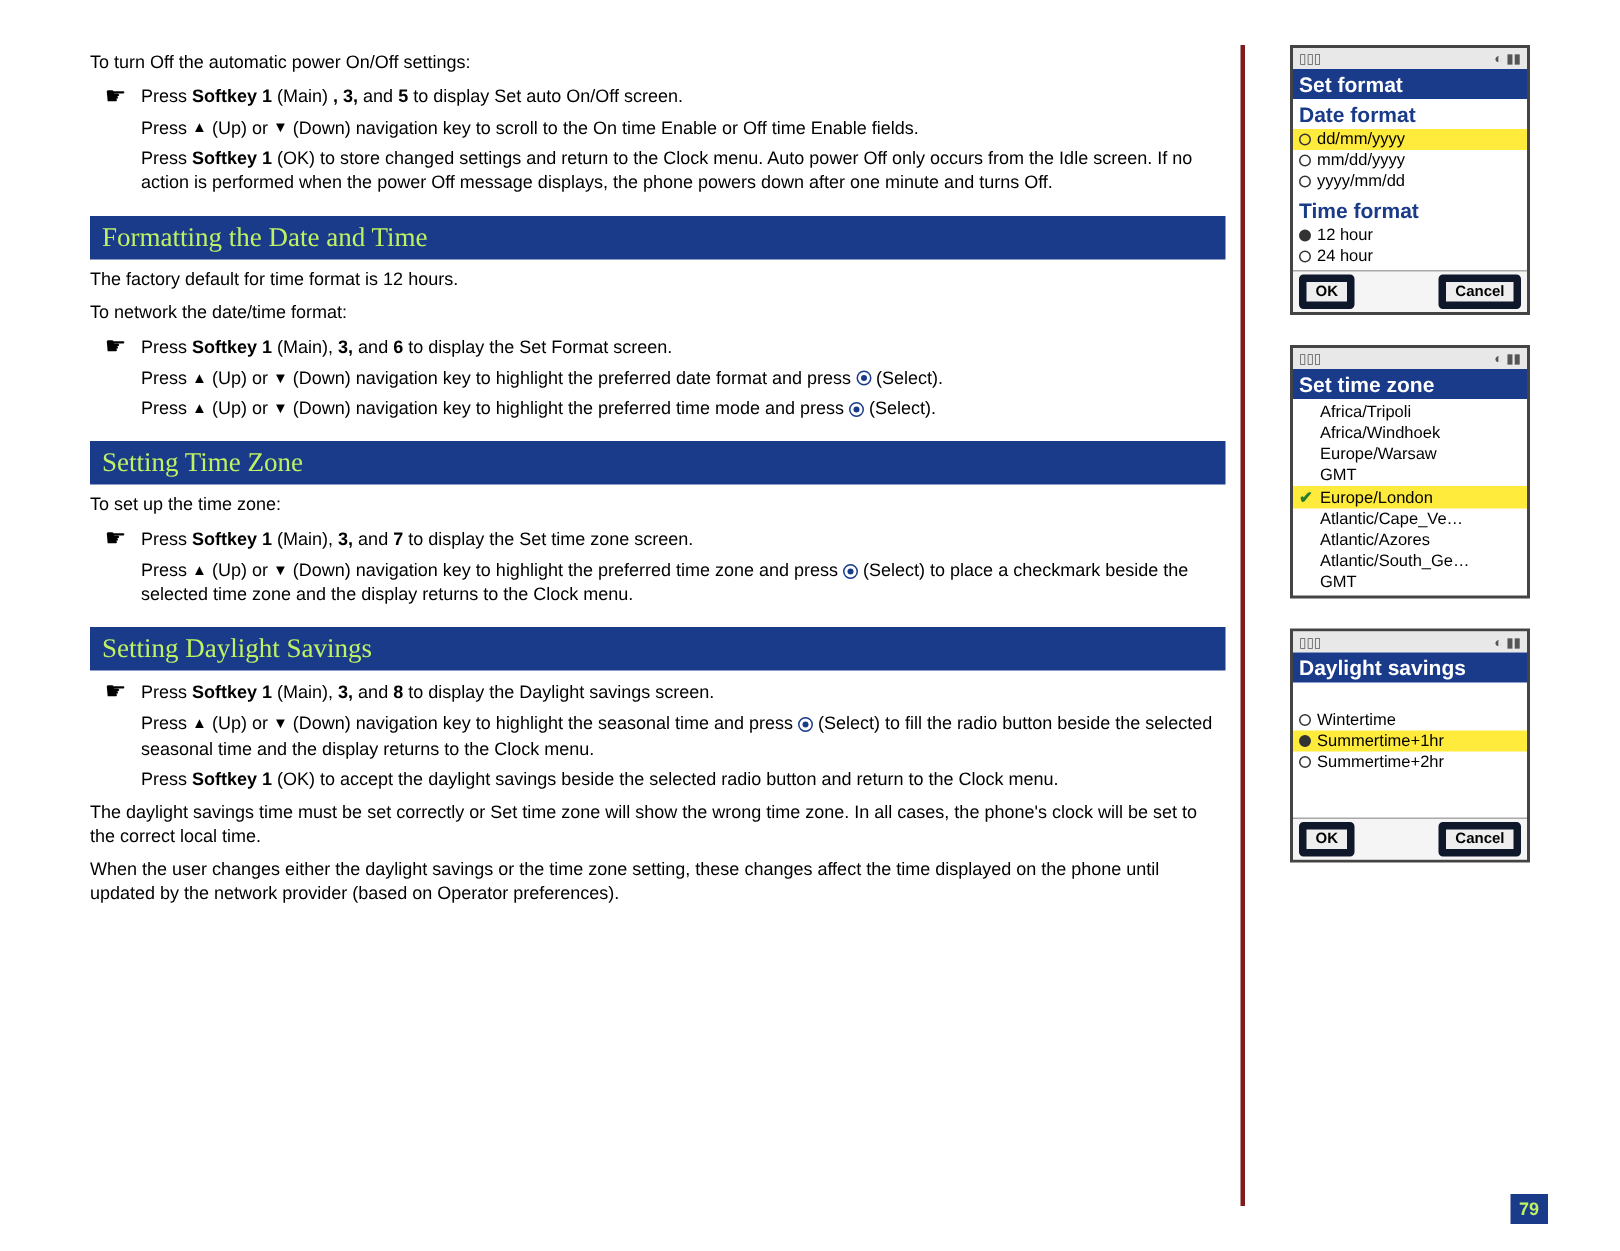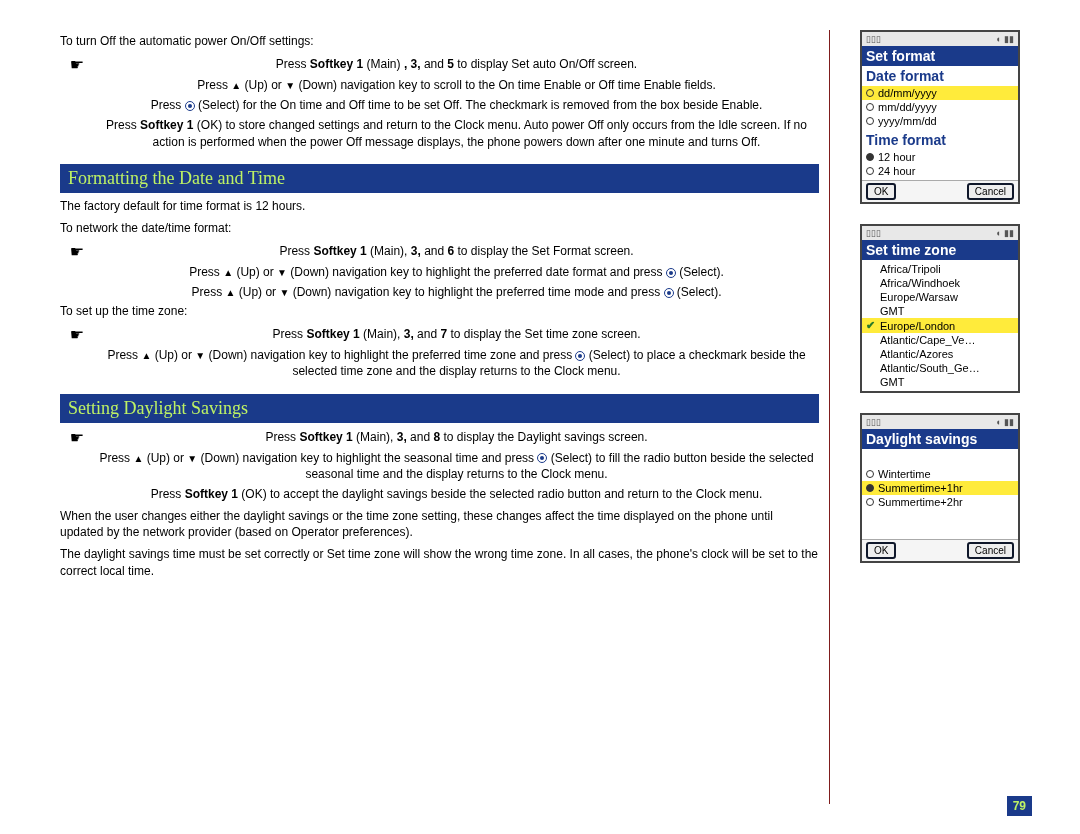--- a/index.html
+++ b/index.html
@@ -14,21 +14,21 @@
   }
   .page {
     display: flex;
     padding: 30px 50px 30px 60px;
     gap: 20px;
     height: 100%;
   }
   .main-col {
     flex: 1;
     padding-right: 10px;
-    border-right: 1px solid #7f1d1d;
+    border-right: 3px solid #7f1d1d;
   }
   .side-col {
     width: 180px;
     display: flex;
     flex-direction: column;
     gap: 20px;
     align-items: center;
   }
   .intro { margin: 4px 0 8px 0; font-size: 12px; }
   .step-list { margin-top: 4px; }
@@ -39,21 +39,21 @@
     line-height: 1.35;
   }
   .ptr {
     width: 34px;
     flex-shrink: 0;
     text-align: center;
     font-size: 16px;
     line-height: 1;
     padding-top: 1px;
   }
-  .step-text { flex: 1; text-align: center; }
+  .step-text { flex: 1; }
   .step-text b { font-weight: bold; }
   .tri { display:inline-block; font-size:10px; vertical-align:middle; }
   .dot {
     display:inline-block;
     width:10px; height:10px;
     border:1.5px solid #1a3a8a;
     border-radius:50%;
     position:relative;
     vertical-align:middle;
   }
@@ -124,46 +124,43 @@
   }
   .radio.on { background:#333; }
   .check { width:10px; color:#2a7a2a; font-weight:bold; flex-shrink:0; }
   .ph-foot {
     display:flex; justify-content:space-between;
     border-top:1px solid #aaa;
     padding: 2px 4px;
     background:#f5f5f5;
   }
   .ph-soft {
-    border:2px solid #0f172a;
+    border:5px solid #0f172a;
     background:#eee;
     padding:1px 6px;
     border-radius:3px;
     font-size:10px;
+    font-weight:bold;
   }
 </style>
 </head>
 <body>
 
 <div class="page">
   <div class="main-col">
 
     <div class="intro">To turn Off the automatic power On/Off settings:</div>
     <div class="step-list">
         <div class="step">
           <div class="ptr">☛</div>
           <div class="step-text">Press <b>Softkey 1</b> (Main) <b>, 3,</b> and <b>5</b> to display Set auto On/Off screen.</div>
         </div>
         <div class="step">
           <div class="ptr"></div>
           <div class="step-text">Press <span class="tri">▲</span> (Up) or <span class="tri">▼</span> (Down) navigation key to scroll to the On time Enable or Off time Enable fields.</div>
-        </div>
-        <div class="step">
-          <div class="ptr"></div>
-          <div class="step-text">Press <span class="dot"></span> (Select) for the On time and Off time to be set Off. The checkmark is removed from the box beside Enable.</div>
         </div>
         <div class="step">
           <div class="ptr"></div>
           <div class="step-text">Press <b>Softkey 1</b> (OK) to store changed settings and return to the Clock menu. Auto power Off only occurs from the Idle screen. If no action is performed when the power Off message displays, the phone powers down after one minute and turns Off.</div>
         </div>
       </div>
 
     <div class="section-bar">Formatting the Date and Time</div>
     <div class="intro">The factory default for time format is 12 hours.</div>
     <div class="intro">To network the date/time format:</div>
@@ -175,20 +172,21 @@
         <div class="step">
           <div class="ptr"></div>
           <div class="step-text">Press <span class="tri">▲</span> (Up) or <span class="tri">▼</span> (Down) navigation key to highlight the preferred date format and press <span class="dot"></span> (Select).</div>
         </div>
         <div class="step">
           <div class="ptr"></div>
           <div class="step-text">Press <span class="tri">▲</span> (Up) or <span class="tri">▼</span> (Down) navigation key to highlight the preferred time mode and press <span class="dot"></span> (Select).</div>
         </div>
       </div>
 
+    <div class="section-bar">Setting Time Zone</div>
     <div class="intro">To set up the time zone:</div>
     <div class="step-list">
         <div class="step">
           <div class="ptr">☛</div>
           <div class="step-text">Press <b>Softkey 1</b> (Main), <b>3,</b> and <b>7</b> to display the Set time zone screen.</div>
         </div>
         <div class="step">
           <div class="ptr"></div>
           <div class="step-text">Press <span class="tri">▲</span> (Up) or <span class="tri">▼</span> (Down) navigation key to highlight the preferred time zone and press <span class="dot"></span> (Select) to place a checkmark beside the selected time zone and the display returns to the Clock menu.</div>
         </div>
@@ -202,22 +200,22 @@
         </div>
         <div class="step">
           <div class="ptr"></div>
           <div class="step-text">Press <span class="tri">▲</span> (Up) or <span class="tri">▼</span> (Down) navigation key to highlight the seasonal time and press <span class="dot"></span> (Select) to fill the radio button beside the  selected seasonal time and the display returns to the Clock menu.</div>
         </div>
         <div class="step">
           <div class="ptr"></div>
           <div class="step-text">Press <b>Softkey 1</b> (OK) to accept the daylight savings beside the selected radio button and return to the Clock menu.</div>
         </div>
       </div>
+    <div class="para">The daylight savings time must be set correctly or Set time zone will show the wrong time zone.  In all cases, the phone's clock will be set to the correct local time.</div>
     <div class="para">When the user changes either the daylight savings or the time zone setting, these changes affect the time displayed on the phone until updated by the network provider (based on Operator preferences).</div>
-    <div class="para">The daylight savings time must be set correctly or Set time zone will show the wrong time zone.  In all cases, the phone's clock will be set to the correct local time.</div>
   </div>
 
   <div class="side-col">
 
     <div class="phone">
       <div class="ph-status">
           <span>▯▯▯</span>
           <span>◐ ▮▮</span>
         </div>
       <div class="ph-title">Set format</div>

